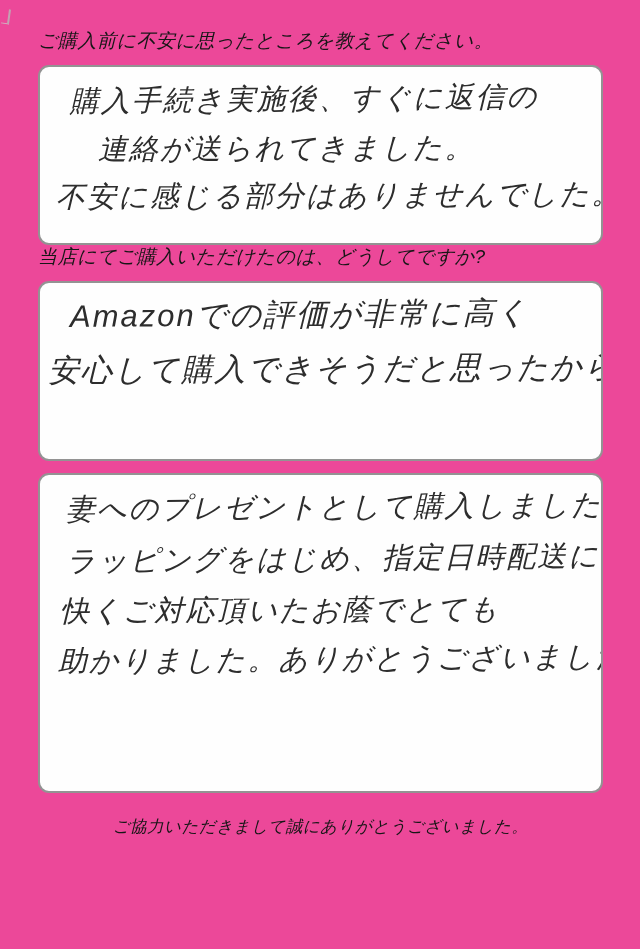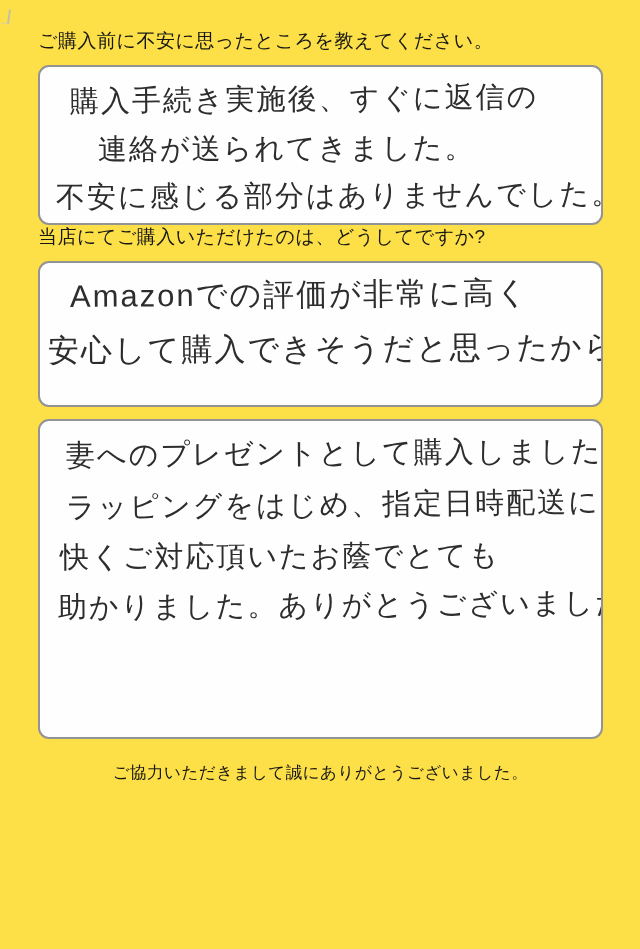--- a/index.html
+++ b/index.html
@@ -11,23 +11,24 @@
     width: 640px;
     height: 949px;
     position: relative;
     font-family: "Liberation Sans", "DejaVu Sans", sans-serif;
     overflow: hidden;
   }
   .page {
     position: relative;
     width: 640px;
     height: 949px;
-    background: #fde047;
+    background: #ec4899;
     box-sizing: border-box;
     padding: 29px 37px 0 38px;
+    font-style: italic;
   }
   .scan-artifact {
     position: absolute;
     left: 2px;
     top: 9px;
     width: 6px;
     height: 14px;
     border-right: 2px solid #b9b9b9;
     border-bottom: 1px solid #cccccc;
     transform: rotate(8deg);
@@ -43,22 +44,22 @@
   .answer-box {
     box-sizing: border-box;
     width: 565px;
     border: 2px solid #939393;
     border-radius: 11px;
     background: #fefefe;
     margin-top: 12px;
     padding-top: 10px;
     overflow: hidden;
   }
-  .box-1 { height: 160px; }
-  .box-2 { height: 146px; }
+  .box-1 { height: 180px; }
+  .box-2 { height: 180px; }
   .box-3 { height: 320px; }
   .q2-label { }
   .q3-label { margin-top: 20px; }
   .hand-line {
     font-size: 29px;
     line-height: 48px;
     color: #2d2d2d;
     letter-spacing: 2px;
     white-space: nowrap;
     font-weight: 500;

